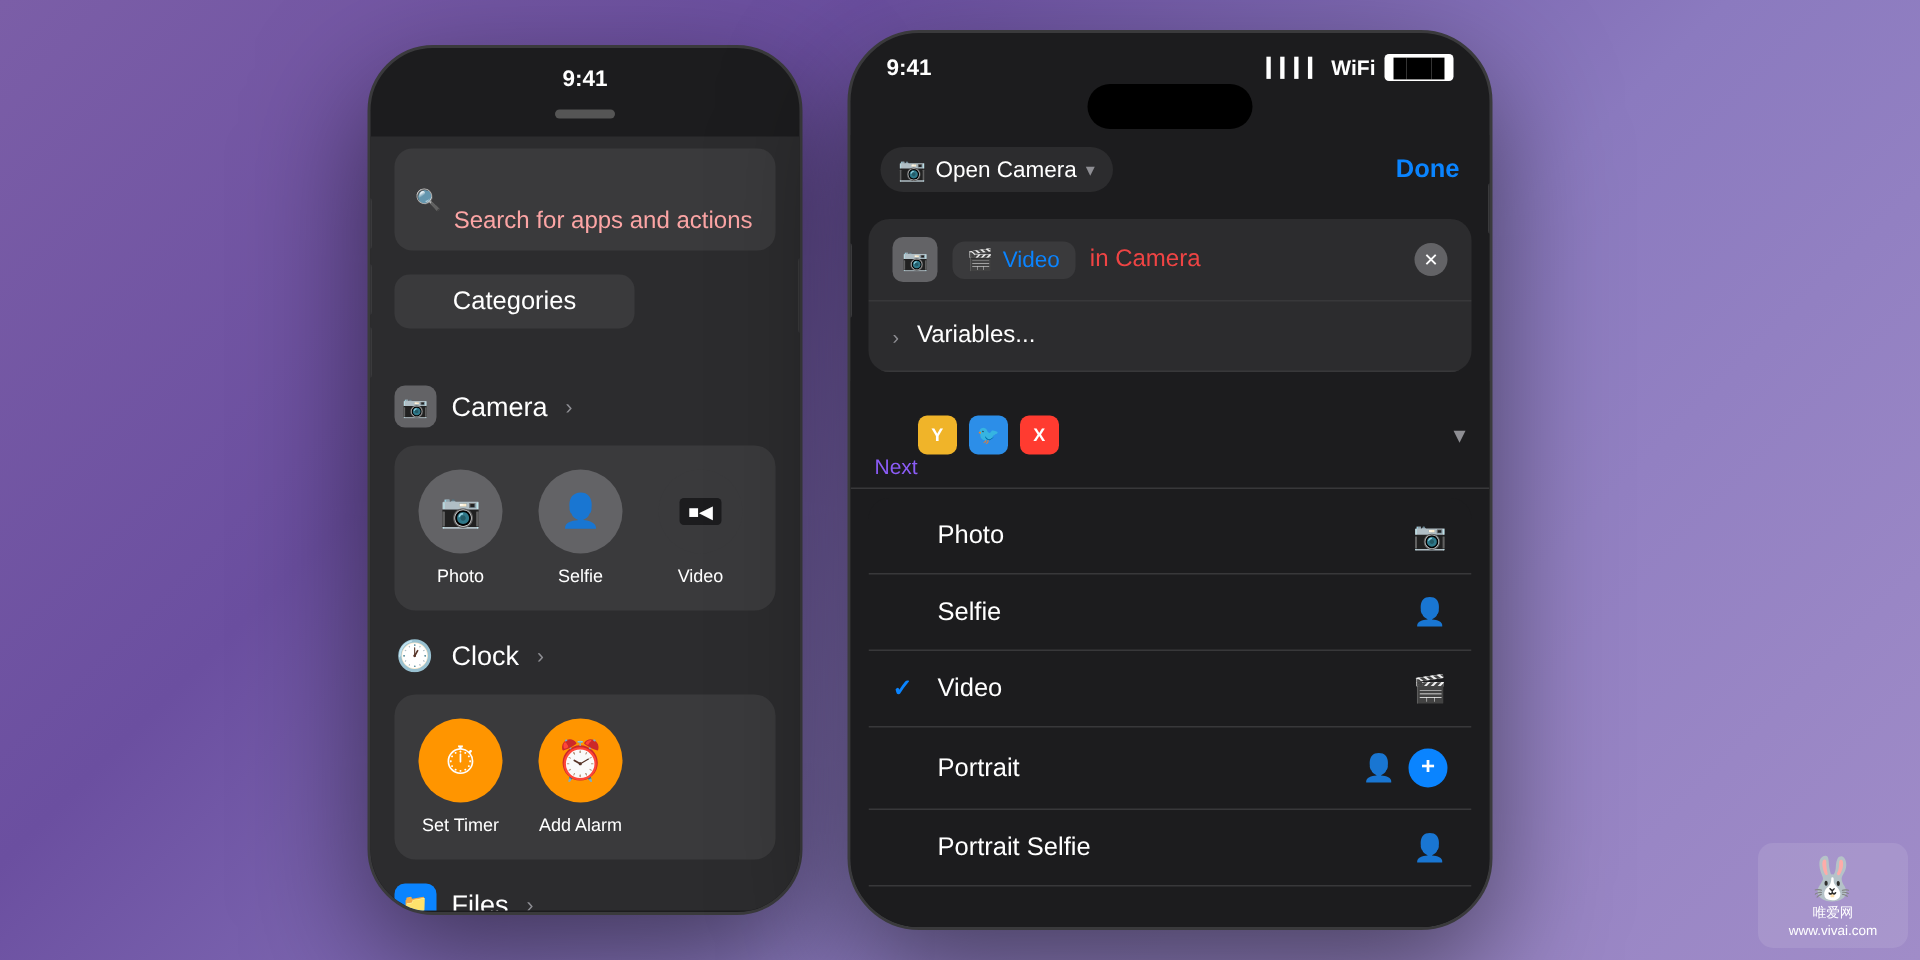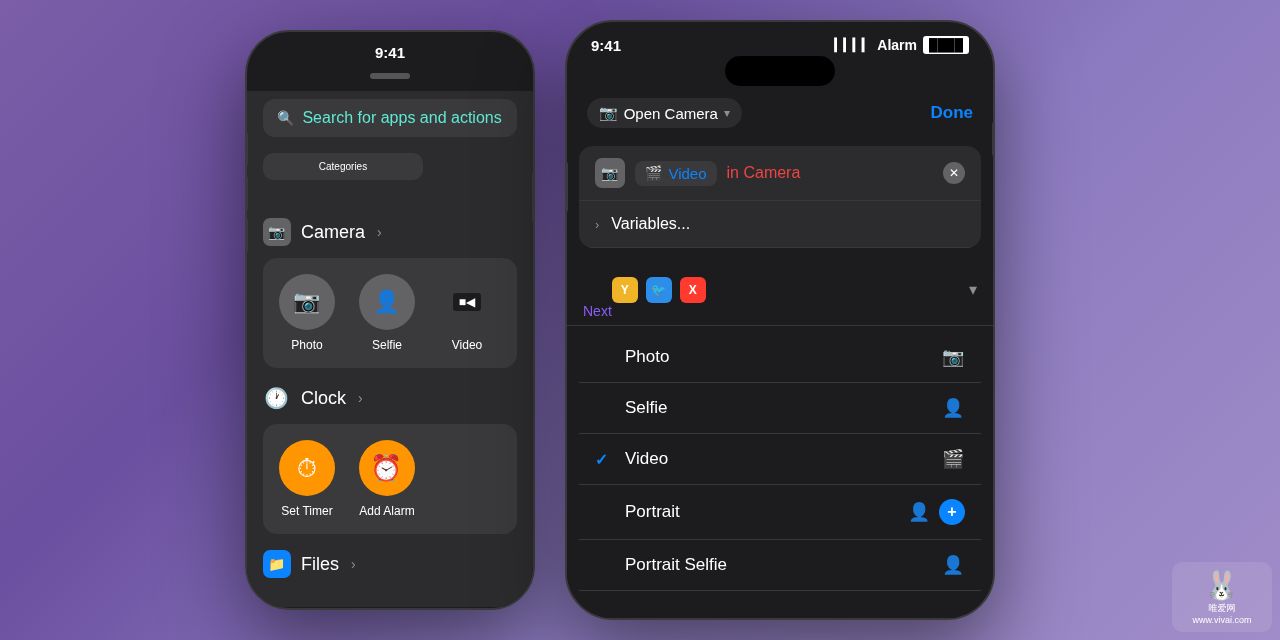--- a/index.html
+++ b/index.html
@@ -113,31 +113,32 @@
       margin-bottom: 16px;
       margin-top: 8px;
     }
 
     .search-bar .search-icon {
       color: #8e8e93;
       font-size: 14px;
     }
 
     .search-placeholder {
-      color: #5eead4;
+      color: #fca5a5;
       font-size: 16px;
+      margin-top: 30px;
     }
 
     
     .categories-btn {
       background: #3a3a3c;
       border-radius: 10px;
       padding: 8px 16px;
       color: white;
-      font-size: 10px;
+      font-size: 17px;
       font-weight: 500;
       text-align: center;
       margin-bottom: 20px;
       display: inline-block;
       width: 160px;
     }
 
     
     .app-section {
       margin-bottom: 16px;
@@ -640,21 +641,21 @@
   </div>
 
   <div class="phone-right">
     <div class="vol-btn-1" style="right:-3px;left:auto;"></div>
     <div class="right-pill"></div>
 
     <div class="status-bar" style="padding-top:14px;padding-bottom:2px;">
       <span>9:41</span>
       <div class="status-bar-right">
         <span style="font-size:12px;">▎▎▎▎</span>
-        <span style="font-size:14px;">Alarm</span>
+        <span style="font-size:14px;">WiFi</span>
         <span style="font-size:12px;background:#fff;color:#000;border-radius:3px;padding:2px 6px;">████</span>
       </div>
     </div>
 
     <div class="dynamic-island"></div>
 
     <div class="phone-right-header">
       <div class="header-action-btn">
         <span>📷</span>
         <span>Open Camera</span>

